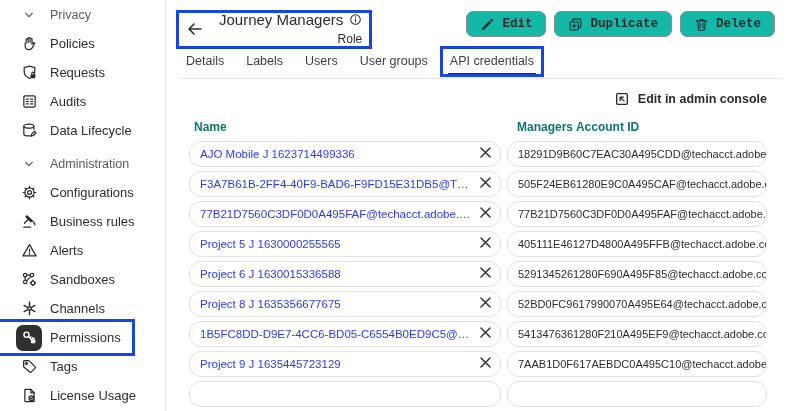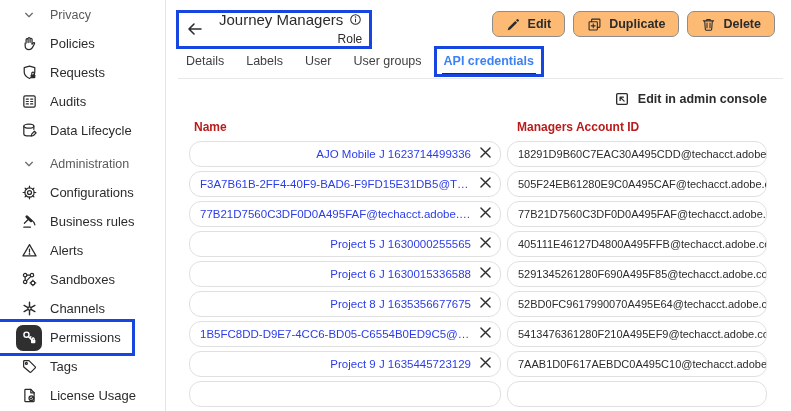--- a/index.html
+++ b/index.html
@@ -31,43 +31,43 @@
   .main { flex:1; padding-left:12px; display:flex; flex-direction:column; }
   .header { display:flex; align-items:flex-start; padding:11px 8px 0 6px; height:51px; }
   .title-wrap { display:flex; align-items:flex-start; }
   .back { background:none; border:none; cursor:pointer; color:#2c2c2c; padding:2px; margin-top:7px; }
   .title-block { margin-left:13px; }
   .title-line { display:flex; align-items:center; gap:6px; }
   .title-line h1 { font-size:15px; font-weight:400; color:#2c2c2c; white-space:nowrap; }
   .info { color:#2c2c2c; display:flex; align-items:center; cursor:pointer; }
   .subtitle { font-size:12px; margin-top:4px; color:#2c2c2c;text-align:right; }
   .header-actions { margin-left:auto; display:flex; gap:8px; padding-right:8px; }
-  .btn { display:flex; align-items:center; gap:7px; height:26px; padding:0 13px; background:#fdba74;
+  .btn { display:flex; align-items:center; gap:7px; height:26px; padding:0 13px; background:#14b8a6;
          border:1px solid #8d8d8d; border-radius:7px; font-size:12.5px; font-weight:600; color:#2c2c2c;
-         font-family:Liberation Sans, sans-serif; cursor:pointer; white-space:nowrap; }
+         font-family:Liberation Mono, monospace; cursor:pointer; white-space:nowrap; }
   .btn .bico { display:flex; color:#2c2c2c; }
 
   .tabs { display:flex; gap:18px; padding-left:6px; margin-top:5px; }
   .tab { font-size:12.5px; color:#3f3f3f; padding:3px 2px 5px 2px; border-bottom:2px solid transparent; cursor:pointer; white-space:nowrap; }
-  .tab.selected { font-weight:700; color:#3b82f6; border-bottom-color:#2c2c2c;text-align:right; }
+  .tab.selected { font-weight:400; color:#404040; border-bottom-color:#2c2c2c;text-align:right; }
   .hr { height:1px; background:#e8e8e8; margin:3px 8px 0 0; }
 
   .table-actions { display:flex; justify-content:flex-end; margin:12px 24px 0 0; height:26px; }
   .quiet { display:flex; align-items:center; gap:8px; background:none; border:none; font-family:inherit;
            font-size:12.5px; font-weight:700; color:#2c2c2c; cursor:pointer; white-space:nowrap; }
   .quiet .bico { display:flex; color:#2c2c2c; }
 
   .credtable { margin:13px 23px 0 11px; }
   .thead { display:flex; gap:6px; }
-  .th { font-size:12px; font-weight:700; color:#b91c1c; }
+  .th { font-size:12px; font-weight:700; color:#0f766e; }
   .th.name { width:312px; padding-left:5px; }
   .th.tid { width:260px; padding-left:10px; }
   .tbody { margin-top:7px; }
   .trow { display:flex; gap:6px; margin-bottom:4px; }
-  .cell { border:1px solid #e0e0e0; border-radius:12px; height:26px; background:#fff; display:flex; align-items:center; overflow:hidden;text-align:right; }
+  .cell { border:1px solid #e0e0e0; border-radius:12px; height:26px; background:#fff; display:flex; align-items:center; overflow:hidden; }
   .cell.name { width:312px; padding:0 6px 0 10px; }
   .cell.tid { width:260px; padding:0 6px 0 10px; font-size:11px; color:#2c2c2c; white-space:nowrap; }
   .cred-link { flex:1; font-size:11.5px; color:var(--link,#2b3cea); white-space:nowrap; overflow:hidden; text-overflow:ellipsis; cursor:pointer; text-decoration:none; }
   .xbtn { background:none; border:none; color:#2c2c2c; cursor:pointer; display:flex; padding:2px; margin-left:6px; }
 </style>
 </head>
 <body>
 
 <div class="app">
 
@@ -260,21 +260,21 @@
               </svg>
             </span>
             <span>Delete</span>
           </button>
         </div>
     </div>
 
     <div class="tabs" id="tabs">
         <div class="tab">Details</div>
         <div class="tab">Labels</div>
-        <div class="tab">User</div>
+        <div class="tab">Users</div>
         <div class="tab">User groups</div>
         <div class="tab selected annotated">API credentials</div>
       </div>
     <div class="hr"></div>
 
     <div class="table-actions">
       <button class="quiet">
         <span class="bico">
           <svg width="16" height="16" viewBox="0 0 18 18" fill="none" stroke="currentColor" stroke-width="1.5" stroke-linecap="round" stroke-linejoin="round">
               <rect x="3" y="3" width="12" height="12" rx="1.2"></rect>

